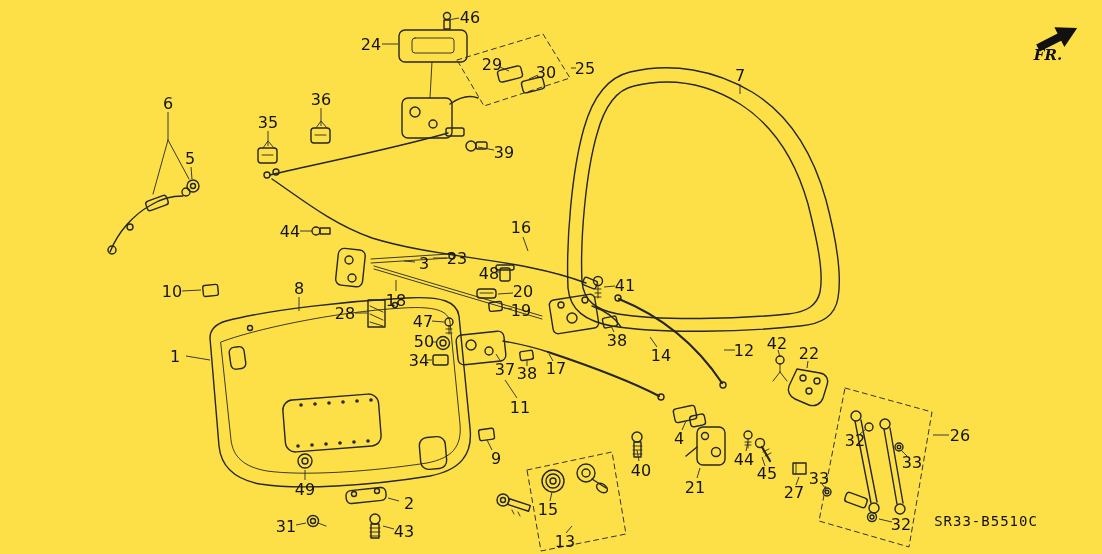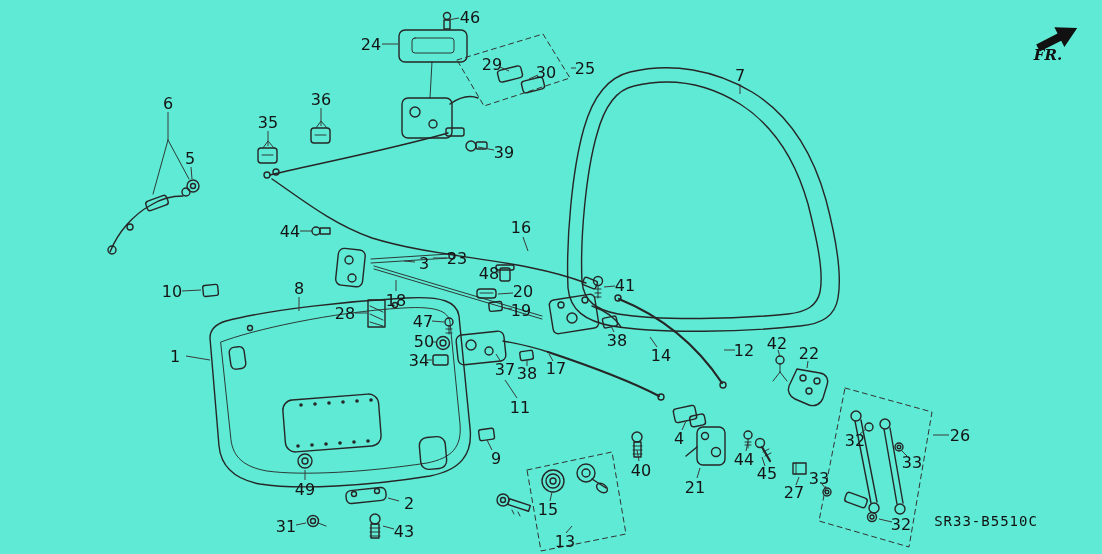--- a/index.html
+++ b/index.html
@@ -1,16 +1,16 @@
 <!DOCTYPE html>
 <html><head>
 <meta charset="utf-8">
 <style>
   html,body{margin:0;padding:0;background:#ffffff;}
-  .stage{width:1102px;height:554px;background:#5eead4;position:relative;overflow:hidden;
+  .stage{width:1102px;height:554px;background:#fde047;position:relative;overflow:hidden;
          font-family:"DejaVu Sans",sans-serif;}
   svg{display:block}
   .art{fill:none;stroke:#262626;stroke-width:1.4;stroke-linecap:round;stroke-linejoin:round}
   .thin{stroke-width:0.9}
   .thick{stroke-width:2.2}
   .dashed{stroke-dasharray:5 4;stroke-width:1;fill:none;stroke:#333}
   .dot{fill:#262626;stroke:none}
   .callout{font:400 16px "DejaVu Sans",sans-serif;fill:#141414;text-anchor:middle;dominant-baseline:central}
   .leader{fill:none;stroke:#3a3a3a;stroke-width:1}
   .fr-text{font:italic 700 15px "DejaVu Serif",serif;fill:#111;text-anchor:middle}

